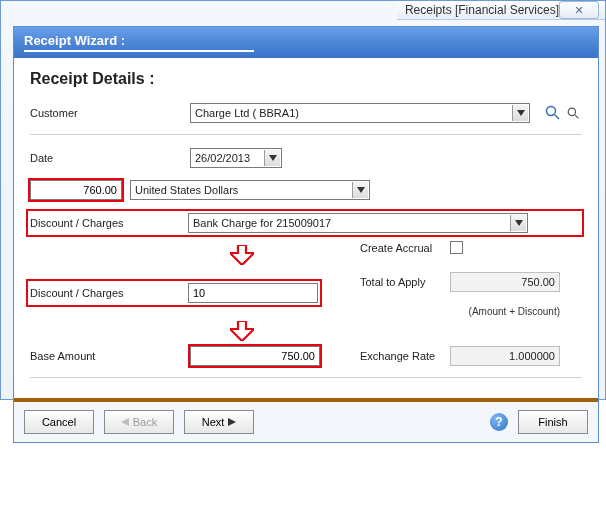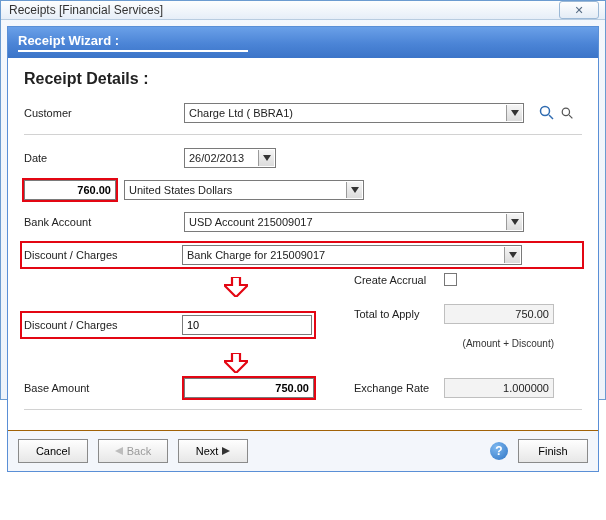--- a/index.html
+++ b/index.html
@@ -12,20 +12,21 @@
     height: 520px;
     overflow: hidden;
   }
   .window {
     width: 606px;
     height: 400px;
     border: 1px solid #6b9bd0;
     display: flex;
     flex-direction: column;
     background: linear-gradient(#f4f7fc, #eef3fa);
+    align-items: flex-end;
   }
   .titlebar {
     height: 26px;
     background: linear-gradient(#fdfefe, #e6eef8);
     border-bottom: 1px solid #b8cce0;
     display: flex;
     align-items: center;
     padding: 0 6px 0 8px;
     color: #333;
     font-size: 12px;
@@ -125,21 +126,21 @@
   .date { position: relative; padding-right: 18px; width: 92px; }
   input.txt {
     border: none;
     outline: none;
     width: 100%;
     font-size: 11px;
     font-family: inherit;
     background: transparent;
     padding: 0;
   }
-  .amount-right input { text-align: right; font-weight: bold; }
+  .amount-right input { text-align: right; }
   .redbox { outline: 2px solid #e30613; outline-offset: 0; }
   .checkbox {
     width: 13px;
     height: 13px;
     border: 1px solid #777;
     background: #fff;
     display: inline-block;
   }
   .readonly {
     background: #f3f3f3;
@@ -157,21 +158,21 @@
     font-size: 10px;
     margin-top: 2px;
   }
   .arrow-down {
     display: flex;
     justify-content: flex-start;
     margin: 2px 0 4px 0;
   }
   .arrow-down svg { display: block; }
   .footer {
-    border-top: 1px solid #a16207;
+    border-top: 4px solid #a16207;
     background: #f3f6fb;
     padding: 8px 10px;
     display: flex;
     align-items: center;
     gap: 10px;
   }
   .footer .spacer { flex: 1; }
   .btn {
     height: 24px;
     min-width: 70px;
@@ -275,31 +276,20 @@
         <div class="select" style="width:240px; margin-left:8px;">
           <span>United States Dollars</span>
           <span class="caret">
             <svg viewBox="0 0 8 6">
                 <path d="M0 0 L8 0 L4 6 Z" fill="#333"></path>
               </svg>
           </span>
         </div>
       </div>
 
-      <div class="row">
-        <div class="lbl">Bank Account</div>
-        <div class="select" style="width:340px;">
-          <span>USD Account 215009017</span>
-          <span class="caret">
-            <svg viewBox="0 0 8 6">
-                <path d="M0 0 L8 0 L4 6 Z" fill="#333"></path>
-              </svg>
-          </span>
-        </div>
-      </div>
 
       <div class="row redbox" style="padding:2px 2px 2px 0; margin-left:-2px;">
         <div class="lbl" style="padding-left:2px;">Discount / Charges</div>
         <div class="select" style="width:340px;">
           <span>Bank Charge for 215009017</span>
           <span class="caret">
             <svg viewBox="0 0 8 6">
                 <path d="M0 0 L8 0 L4 6 Z" fill="#333"></path>
               </svg>
           </span>

